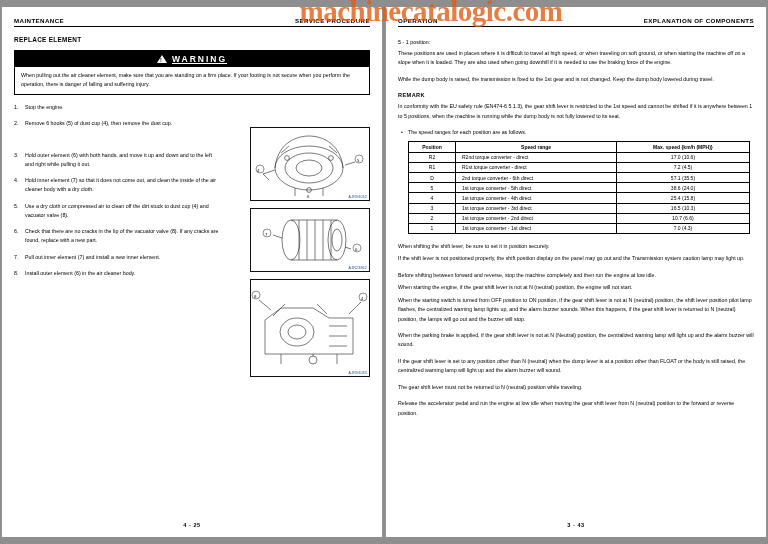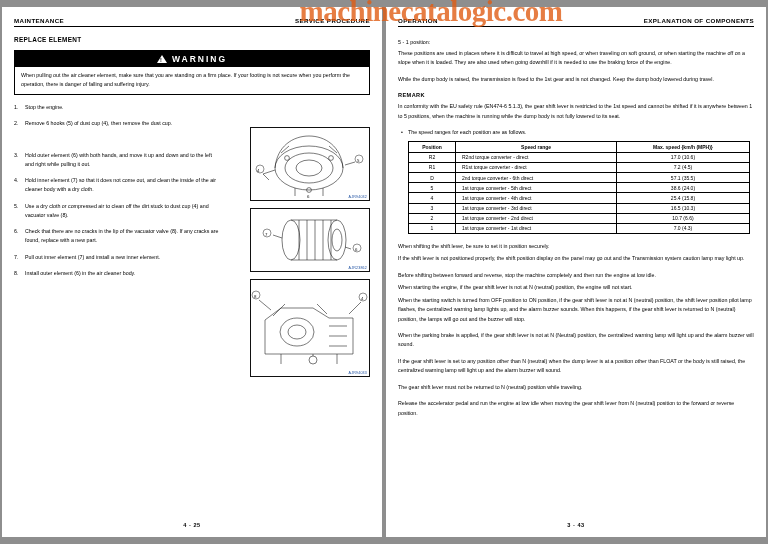--- a/index.html
+++ b/index.html
@@ -30,21 +30,21 @@
   .sect-title{
     font-size:6.4px;font-weight:bold;margin:9px 0 7px 0;letter-spacing:.3px;
   }
   
   .warn-box{
     border:1.1px solid #000;margin:0 0 8px 0;
   }
   .warn-bar{
     background:#000;color:#fff;
     font-size:8.5px;font-weight:bold;letter-spacing:2px;
-    padding:2.5px 0 3px 0;display:flex;align-items:center;justify-content:center;gap:5px;
+    padding:2.5px 0 3px 0;display:flex;align-items:center;justify-content:center;gap:5px;text-decoration:underline;
   }
   .warn-tri{
     display:inline-block;width:0;height:0;
     border-left:5px solid transparent;border-right:5px solid transparent;
     border-bottom:8.5px solid #fff;position:relative;
   }
   .warn-tri::after{
     content:"!";position:absolute;left:-2px;top:2.5px;
     color:#000;font-size:5.5px;font-weight:bold;line-height:6px;width:4px;text-align:center;
   }

